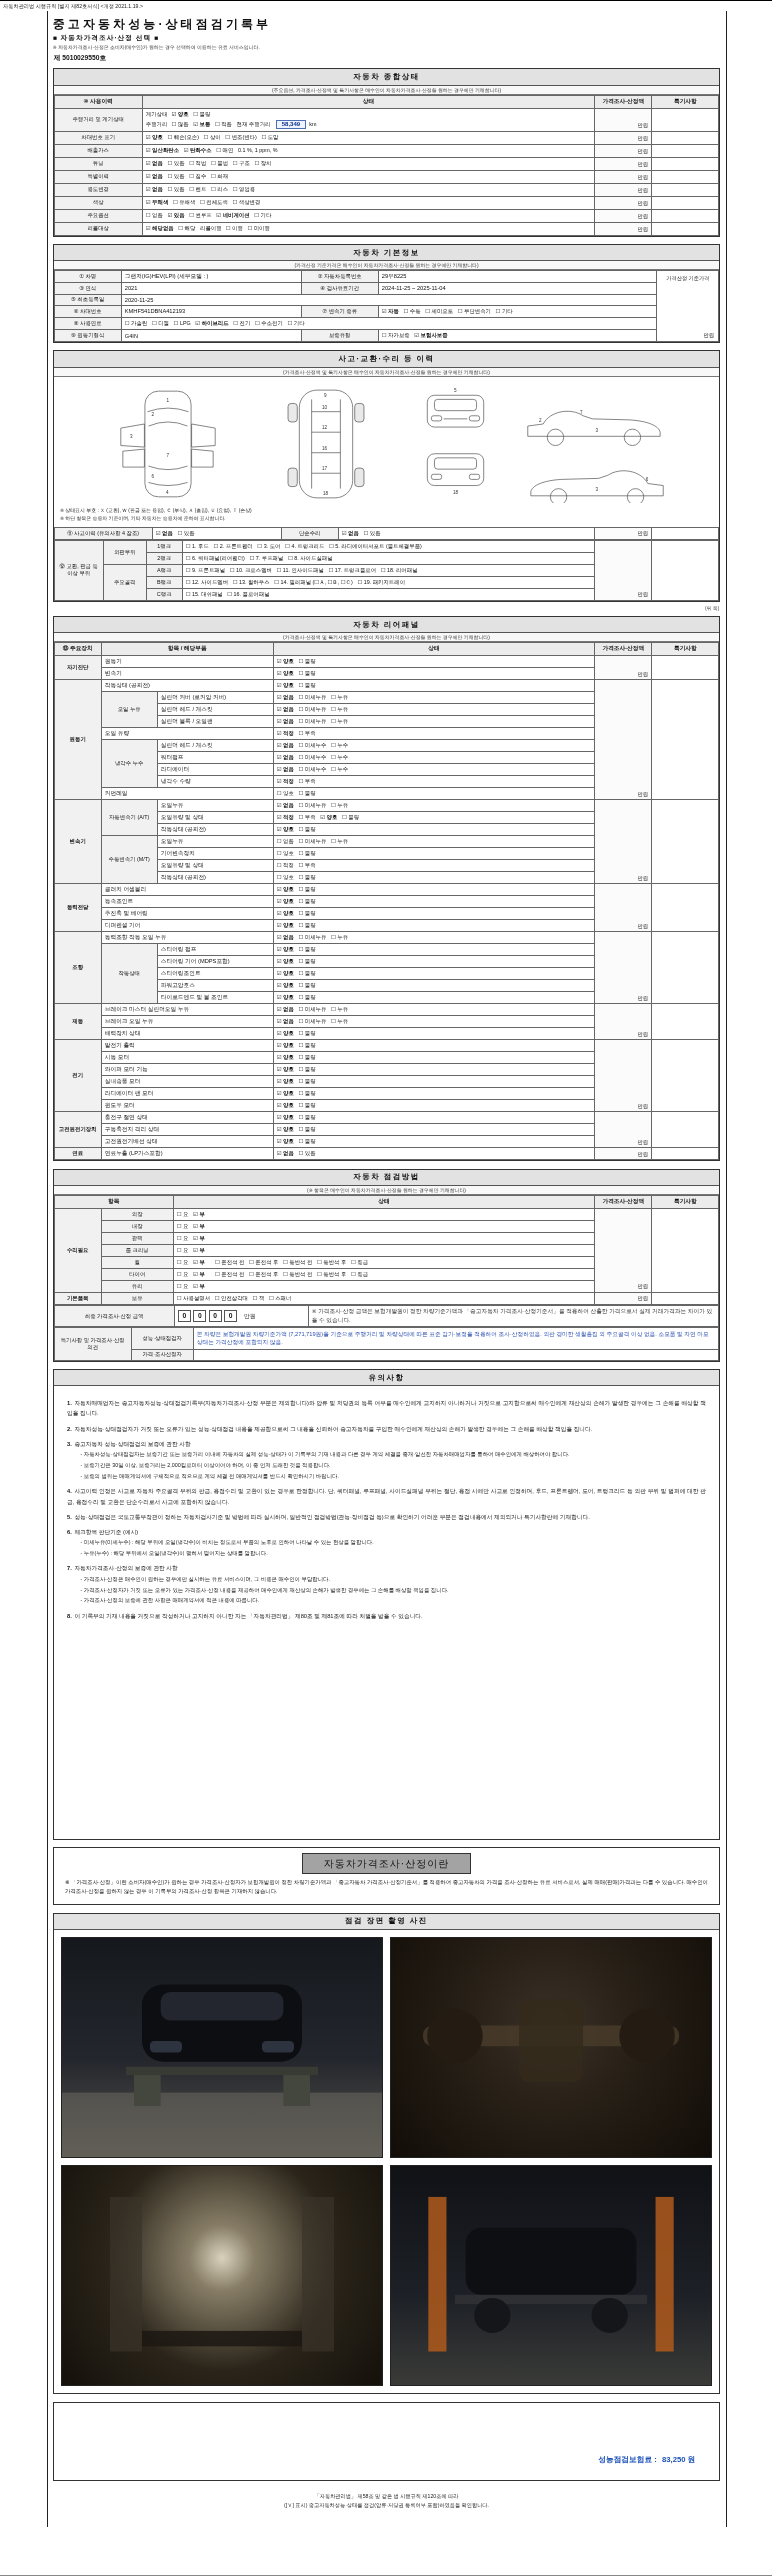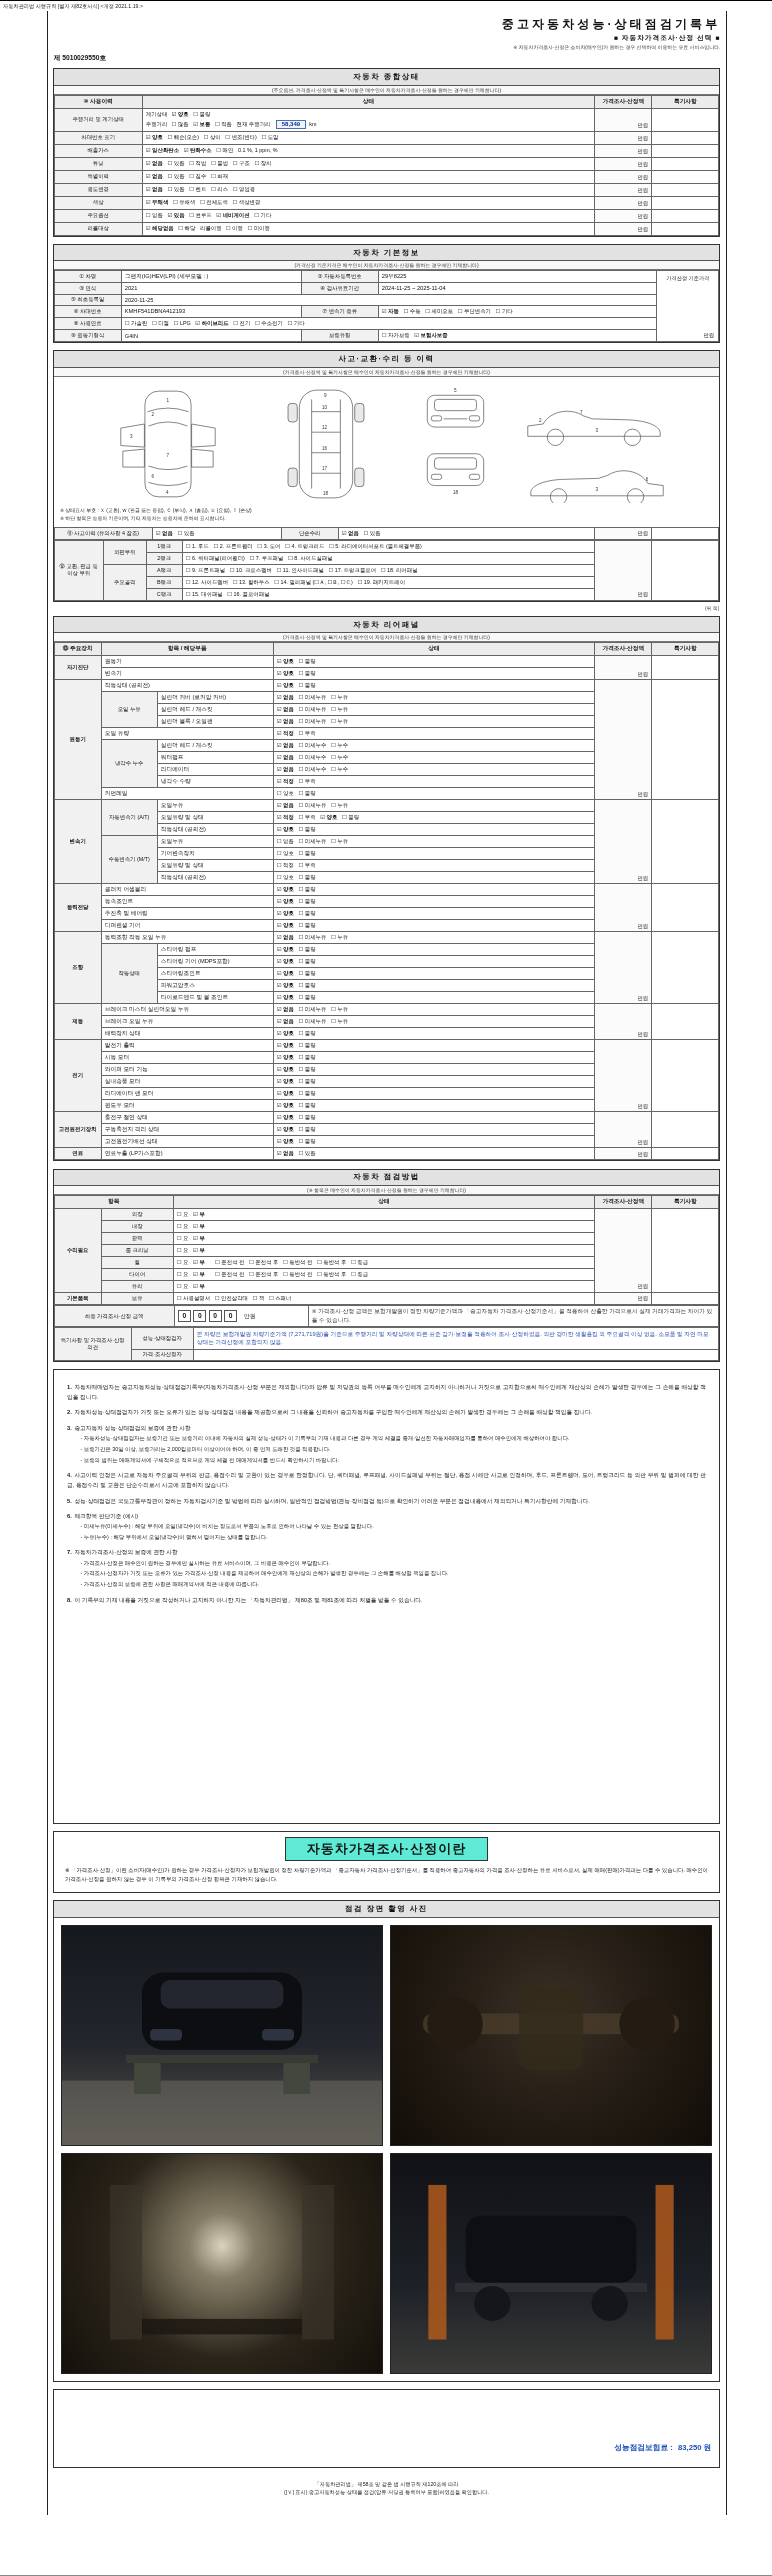--- a/index.html
+++ b/index.html
@@ -2,21 +2,21 @@
 <html style="font-size:8.2px"><head>
 <meta charset="utf-8">
 <style>
   html,body{margin:0;padding:0;background:#ffffff;color:#111;
     font-family:"Liberation Sans","DejaVu Sans",sans-serif;}
   .page{width:773px;min-height:2576px;margin:0 auto;background:#fff;
     border-top:1.5px solid #000;border-bottom:0.5px solid #888;box-sizing:border-box;position:relative;}
   .top-note{font-size:5.2px;color:#222;padding:1.5px 2.1px 0 3.1px;}
   .sheet{width:680px;margin:1px auto 0;border-left:0.5px solid #222;border-right:0.5px solid #222;
     padding:3.1px 5.2px 15.5px;box-sizing:border-box;background:#fff;}
-  .doc-header{text-align:right;padding-top:2.1px;}
+  .doc-header{text-align:left;padding-top:2.1px;}
   .title{font-size:12px;font-weight:bold;letter-spacing:3.1px;}
   .subtitle{font-size:6.7px;font-weight:bold;margin-top:1.5px;letter-spacing:1px;}
   .subnote{font-size:4.9px;color:#333;margin-top:1px;}
   .doc-no{font-size:6.7px;font-weight:bold;margin:4.1px 0 1px 1px;}
   section.box{border:0.8px solid #333;margin:5.2px 0 7.2px;background:#fff;}
   .band{background:#e2e2e2;border-bottom:0.5px solid #555;text-align:center;font-weight:bold;
     font-size:7.5px;padding:2.6px 0;letter-spacing:1.5px;}
   .band-note{font-size:4.9px;text-align:center;color:#333;padding:1px 0;
     border-bottom:0.5px solid #777;background:#f8f8f8;}
   table.grid{width:100%;border-collapse:collapse;table-layout:fixed;}
@@ -38,33 +38,33 @@
   .pricebox .pb-lab{font-size:5.2px;text-align:center;padding-top:2.1px;}
   .pricebox .pb-unit{font-size:5.4px;text-align:right;padding:0 1px 1px 0;}
   .diagrams{display:flex;justify-content:center;align-items:flex-start;gap:24px;padding:8.2px 4.1px 2.1px;}
   .diagrams svg{display:block;}
   .legend{font-size:4.9px;color:#222;padding:2.1px 6.2px 4.1px;line-height:1.6;}
   .notices-wrap{padding:7.2px 13.4px 10.3px;min-height:453px;box-sizing:border-box;}
   .notice-item{font-size:5.7px;line-height:1.85;margin-top:4.6px;text-align:justify;}
   .nnum{font-weight:bold;margin-right:2.6px;}
   .notice-sub{font-size:5.4px;line-height:1.8;margin:1px 0 1px 13.4px;color:#222;}
   .infobox{border:1px solid #333;margin:0 0 7.2px;padding:5.2px 11.3px 7.2px;text-align:center;}
-  .infobox-title{display:inline-block;border:0.8px solid #333;padding:2.1px 20.6px;font-weight:bold;
-    font-size:13px;margin-bottom:4.1px;letter-spacing:1px;background:#5eead4;}
+  .infobox-title{display:inline-block;border:0.8px solid #333;padding:2.1px 20.6px;font-weight:normal;
+    font-size:10px;margin-bottom:4.1px;letter-spacing:1px;background:#a3a3a3;}
   .infobox-body{font-size:5.4px;text-align:justify;line-height:1.8;color:#222;}
   .photos-grid{display:grid;grid-template-columns:1fr 1fr;gap:7.2px;padding:7.2px;}
   .photo{height:219px;position:relative;overflow:hidden;border:0.5px solid #222;}
   .photo svg{position:absolute;inset:0;width:100%;height:100%;}
   .p1{background:linear-gradient(180deg,#15181d 0%,#23262c 55%,#5a5design 0,#56544e 100%);
       background:linear-gradient(180deg,#15181d 0%,#23262c 55%,#56544e 100%);}
   .p2{background:radial-gradient(circle at 50% 40%,#3a3026 0%,#221b13 55%,#120d08 100%);}
   .p3{background:radial-gradient(circle at 50% 42%,#d9d2bd 0%,#877d66 16%,#2a241a 55%,#14100a 100%);}
   .p4{background:linear-gradient(180deg,#101216 0%,#1d2026 60%,#3a3b38 100%);}
   .sig-space{height:77px;position:relative;}
-  .fee{position:absolute;right:8px;bottom:14.4px;font-size:7.7px;font-weight:bold;color:#1b50b8;}
+  .fee{position:absolute;right:24px;bottom:14.4px;font-size:7.7px;font-weight:bold;color:#1b50b8;}
   .fee .fee-label{margin-right:5.2px;}
   .footer-lines{text-align:center;font-size:5.2px;color:#222;line-height:1.7;padding:4.1px 0 2.1px;}
   .cont-note{text-align:right;font-size:4.9px;color:#444;margin:-4.1px 1px 4.1px 0;}
   .final-digits .digit{display:inline-block;width:11.3px;height:10.3px;border:0.5px solid #555;
     text-align:center;font-weight:bold;font-size:6.7px;line-height:10.3px;margin-right:2.1px;background:#fff;}
   .final-unit{font-size:5.7px;margin-left:3.1px;}
   .remark-blue{color:#2b4faf;font-size:5.2px;line-height:1.55;}
   .small-note{font-size:4.9px;color:#333;line-height:1.5;}
 </style>
 </head>
@@ -706,20 +706,21 @@
         </tr>
         <tr>
           <td class="lab">가격·조사산정자</td>
           <td class="val"></td>
         </tr>
       </tbody>
         </table>
     </section>
 
     <section class="box" id="sec-notices">
+      <div class="band">유의사항</div>
       <div class="notices-wrap" id="notices-body">
           <div class="notice-item"><span class="nnum">1.</span><span class="ntext">자동차매매업자는 중고자동차성능·상태점검기록부(자동차가격조사·산정 부분은 제외합니다)와 압류 및 저당권의 등록 여부를 매수인에게 고지하지 아니하거나 거짓으로 고지함으로써 매수인에게 재산상의 손해가 발생한 경우에는 그 손해를 배상할 책임을 집니다.</span></div>
           <div class="notice-item"><span class="nnum">2.</span><span class="ntext">자동차성능·상태점검자가 거짓 또는 오류가 있는 성능·상태점검 내용을 제공함으로써 그 내용을 신뢰하여 중고자동차를 구입한 매수인에게 재산상의 손해가 발생한 경우에는 그 손해를 배상할 책임을 집니다.</span></div>
           <div class="notice-item"><span class="nnum">3.</span><span class="ntext">중고자동차 성능·상태점검의 보증에 관한 사항</span></div>
           <div class="notice-sub">- 자동차성능·상태점검자는 보증기간 또는 보증거리 이내에 자동차의 실제 성능·상태가 이 기록부의 기재 내용과 다른 경우 계약 체결을 중개·알선한 자동차매매업자를 통하여 매수인에게 배상하여야 합니다.</div>
           <div class="notice-sub">- 보증기간은 30일 이상, 보증거리는 2,000킬로미터 이상이어야 하며, 이 중 먼저 도래한 것을 적용합니다.</div>
           <div class="notice-sub">- 보증의 범위는 매매계약서에 구체적으로 적으므로 계약 체결 전 매매계약서를 반드시 확인하시기 바랍니다.</div>
           <div class="notice-item"><span class="nnum">4.</span><span class="ntext">사고이력 인정은 사고로 자동차 주요골격 부위의 판금, 용접수리 및 교환이 있는 경우로 한정합니다. 단, 쿼터패널, 루프패널, 사이드실패널 부위는 절단, 용접 시에만 사고로 인정하며, 후드, 프론트휀더, 도어, 트렁크리드 등 외판 부위 및 범퍼에 대한 판금, 용접수리 및 교환은 단순수리로서 사고에 포함하지 않습니다.</span></div>
           <div class="notice-item"><span class="nnum">5.</span><span class="ntext">성능·상태점검은 국토교통부장관이 정하는 자동차검사기준 및 방법에 따라 실시하며, 일반적인 점검방법(관능·장비점검 등)으로 확인하기 어려운 부분은 점검내용에서 제외되거나 특기사항란에 기재합니다.</span></div>
           <div class="notice-item"><span class="nnum">6.</span><span class="ntext">체크항목 판단기준 (예시)</span></div>

